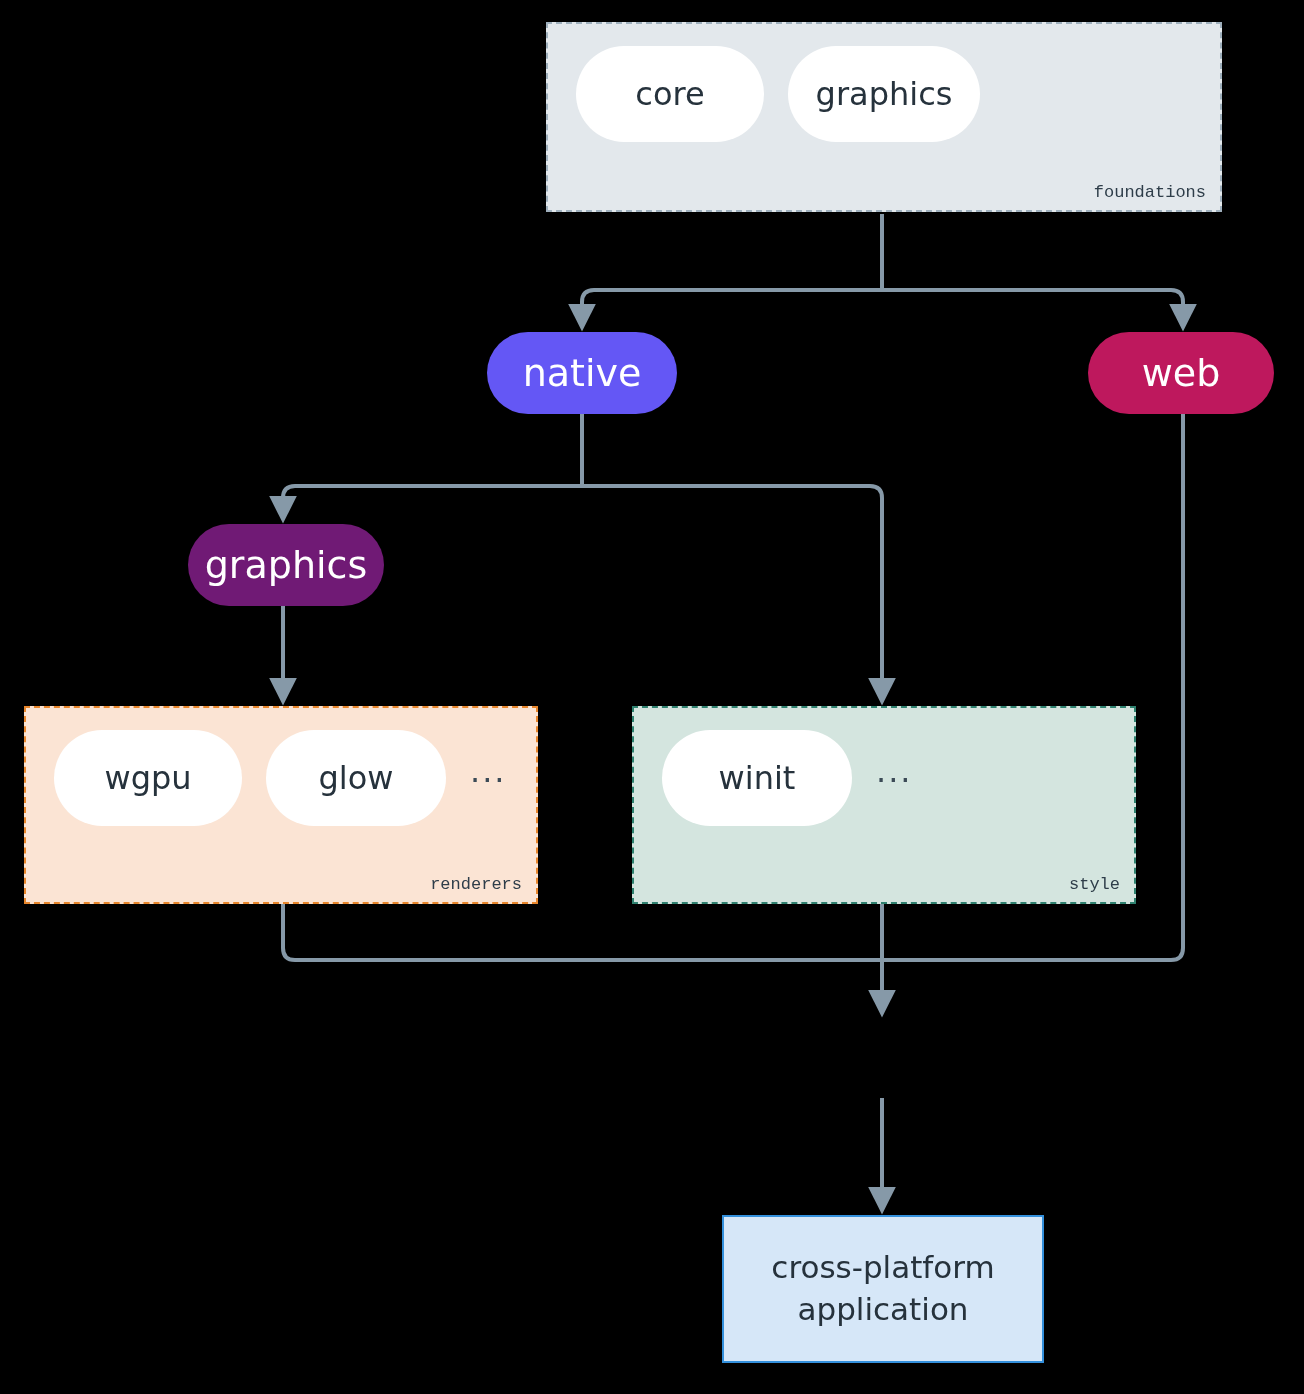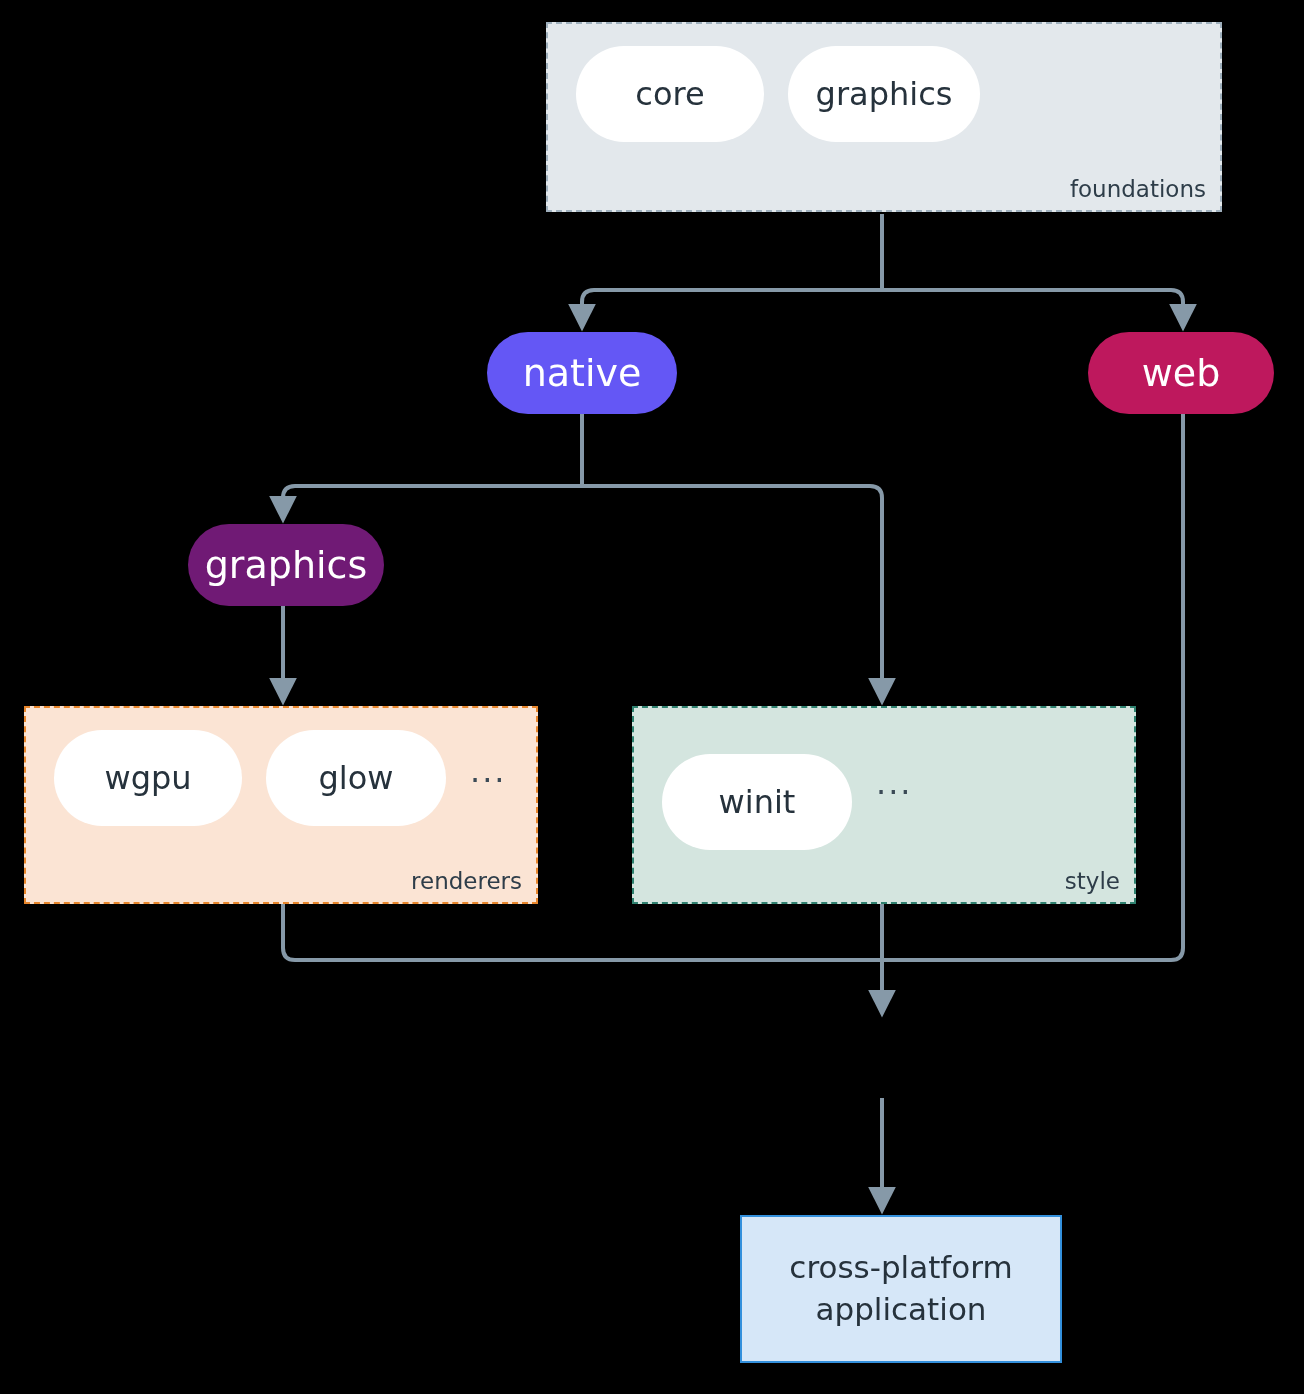--- a/index.html
+++ b/index.html
@@ -31,23 +31,24 @@
   .cluster {
     position: absolute;
     box-sizing: border-box;
     border-style: dashed;
     border-width: 2px;
   }
   .cluster-label {
     position: absolute;
     right: 14px;
     bottom: 8px;
-    font-size: 23px;
+    font-size: 17px;
     color: #2e3d49;
     white-space: nowrap;
+    font-family: Liberation Mono, monospace;
   }
   .cluster-items {
     position: absolute;
     left: 0;
     top: 22px;
     display: flex;
     align-items: center;
     gap: 24px;
     padding-left: 28px;
   }
@@ -80,21 +81,21 @@
     justify-content: center;
     height: 96px;
     box-sizing: border-box;
     padding: 0 30px;
   }
   .leaf.w-core    { width: 188px; }
   .leaf.w-futures { width: 192px; }
   .leaf.w-style   { width: 188px; }
   .leaf.w-wgpu    { width: 188px; }
   .leaf.w-glow    { width: 180px; }
-  .leaf.w-winit   { width: 190px; margin-top: 24px; }
+  .leaf.w-winit   { width: 190px; }
   .leaf.w-glutin  { width: 190px; }
 
   .ellipsis {
     color: #3b4a56;
     font-size: 32px;
     letter-spacing: 2px;
     line-height: 1;
     padding-bottom: 14px;
   }
 
@@ -110,21 +111,21 @@
     box-sizing: border-box;
   }
   #node-native { left: 487px; top: 332px; width: 190px; height: 82px; background: #6457f5; }
   #node-web    { left: 1088px; top: 332px; width: 186px; height: 82px; background: #be185d; }
   #node-graphics { left: 188px; top: 524px; width: 196px; height: 82px; background: #701a75; }
   #node-iced   { left: 787px; top: 1018px; width: 192px; height: 80px; background: #2f86d6; }
 
   
   #node-application {
     position: absolute;
-    left: 740px; top: 1215px; width: 322px; height: 148px;
+    left: 722px; top: 1215px; width: 322px; height: 148px;
     background: #d6e7f8;
     border: 2px solid #3390dc;
     box-sizing: border-box;
     display: flex;
     flex-direction: column;
     align-items: center;
     justify-content: center;
     color: #26323c;
     font-size: 31px;
     line-height: 1.35;

